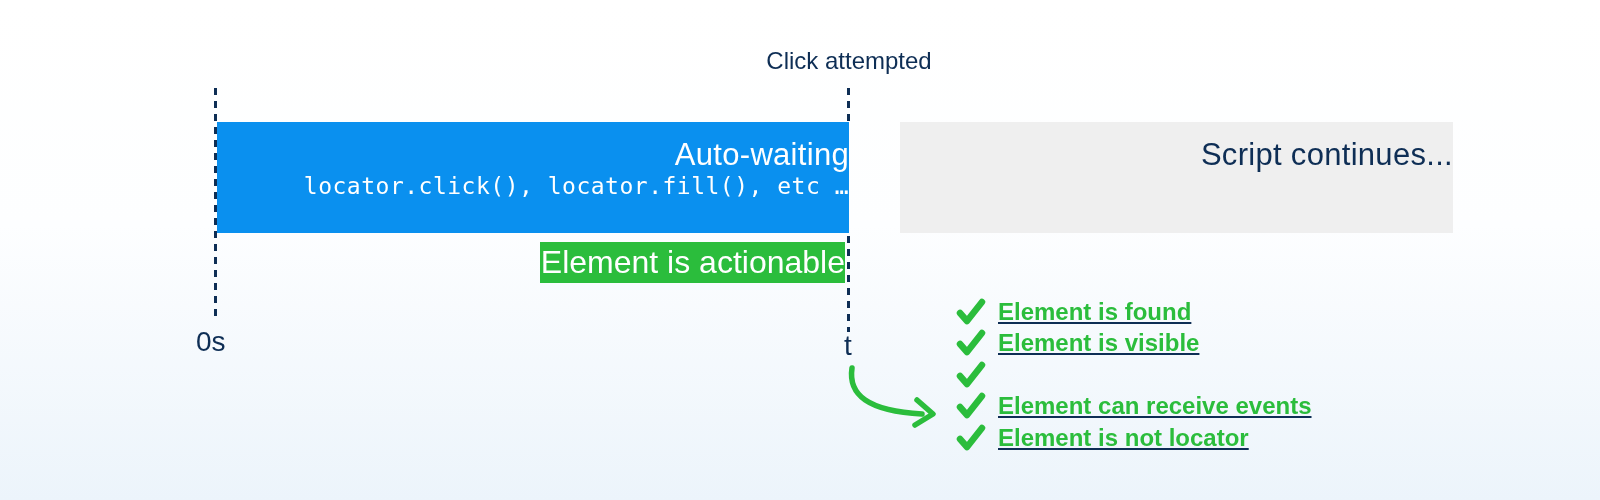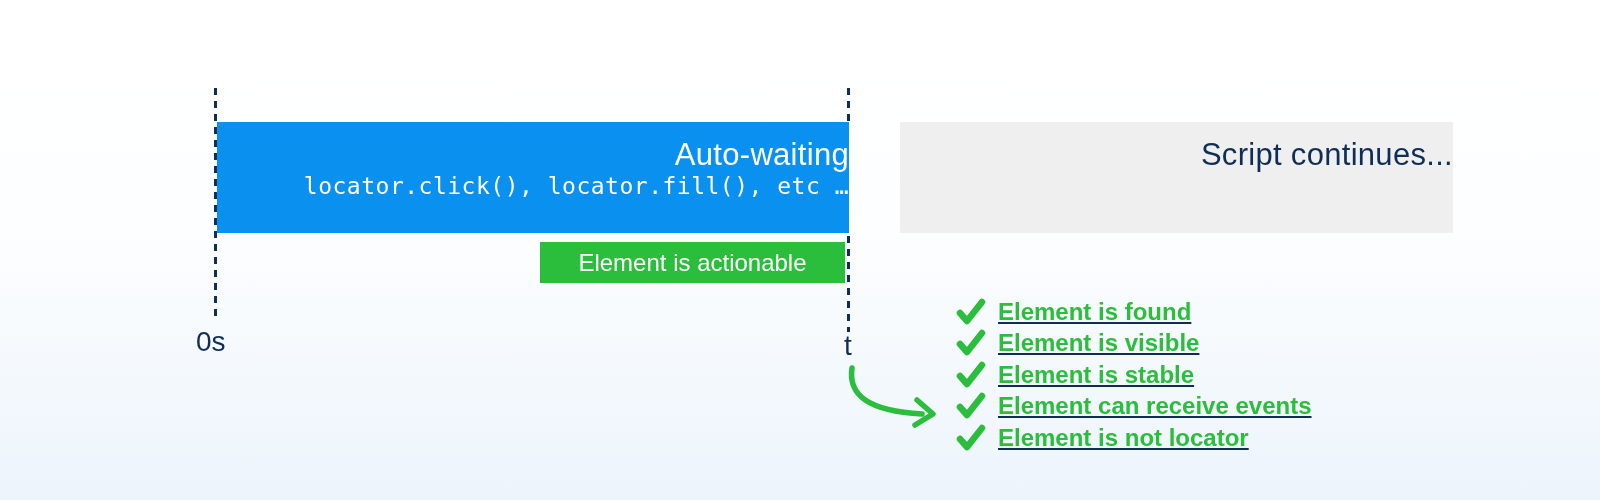--- a/index.html
+++ b/index.html
@@ -25,40 +25,41 @@
   .dash.right-bottom { left:847px; top:236px; height:96px; }
 
   .bar { position:absolute; top:122px; height:111px; box-sizing:border-box; padding:15px 0 0 20px;text-align:right; }
   .bar.blue { left:217px; width:632px; background:var(--blue); color:#ffffff; z-index:2; }
   .bar.gray { left:852px; width:553px; background:var(--graybar); color:var(--navy); z-index:2;margin-left:48px; }
   .bar-title { font-size:31px; letter-spacing:0.3px; }
   .bar-code  { font-family:"DejaVu Sans Mono", monospace; font-size:23px; letter-spacing:0.5px; }
 
   .badge {
     position:absolute; left:540px; top:242px; width:305px; height:41px;
-    background:var(--green); color:#ffffff; font-size:24px;
-    display:flex; align-items:center; justify-content:center; z-index:2;
+    background:var(--green); color:#ffffff; font-size:32px;
+    display:flex; align-items:center; justify-content:flex-end; z-index:2;
   }
 
   .tick { position:absolute; font-size:28px; color:var(--navy); }
   .tick.start { left:196px; top:326px; }
   .tick.end   { left:844px; top:330px; }
 
   .arrow-svg { position:absolute; left:840px; top:355px; }
 
   .checklist { position:absolute; left:956px; top:298px; }
   .check-row { display:flex; align-items:flex-start; height:31.4px;text-decoration:underline; }
   .check-icon { width:30px; height:28px; margin-right:12px; flex:0 0 auto; }
   .check-label { font-size:24px; font-weight:bold; color:var(--green); white-space:nowrap; }
 </style>
 </head>
 <body>
 
 <div class="canvas" style="--navy: #0e2e55; --blue: #0a90ef; --graybar: #efefef; --green: #2bbd3c; --white: #ffffff;">
 
+  <div class="top-label click">Click attempted</div>
 
   <div class="dash left"></div>
   <div class="dash right-top"></div>
   <div class="dash right-bottom"></div>
 
   <div class="bar blue">
     <div class="bar-title">Auto-waiting</div>
     <div class="bar-code">locator.click(), locator.fill(), etc …</div>
   </div>
 
@@ -90,21 +91,20 @@
       <svg class="check-icon" viewBox="0 0 30 28">
         <path d="M4 15 L11 23 L26 4" fill="none" stroke="#2bbd3c" stroke-width="6.5" stroke-linecap="round" stroke-linejoin="round"></path>
       </svg>
       <span class="check-label">Element is visible</span>
     </div>
 
     <div class="check-row">
       <svg class="check-icon" viewBox="0 0 30 28">
         <path d="M4 15 L11 23 L26 4" fill="none" stroke="#2bbd3c" stroke-width="6.5" stroke-linecap="round" stroke-linejoin="round"></path>
       </svg>
-      <span class="check-label">Element is stable</span>
     </div>
 
     <div class="check-row">
       <svg class="check-icon" viewBox="0 0 30 28">
         <path d="M4 15 L11 23 L26 4" fill="none" stroke="#2bbd3c" stroke-width="6.5" stroke-linecap="round" stroke-linejoin="round"></path>
       </svg>
       <span class="check-label">Element can receive events</span>
     </div>
 
     <div class="check-row">

